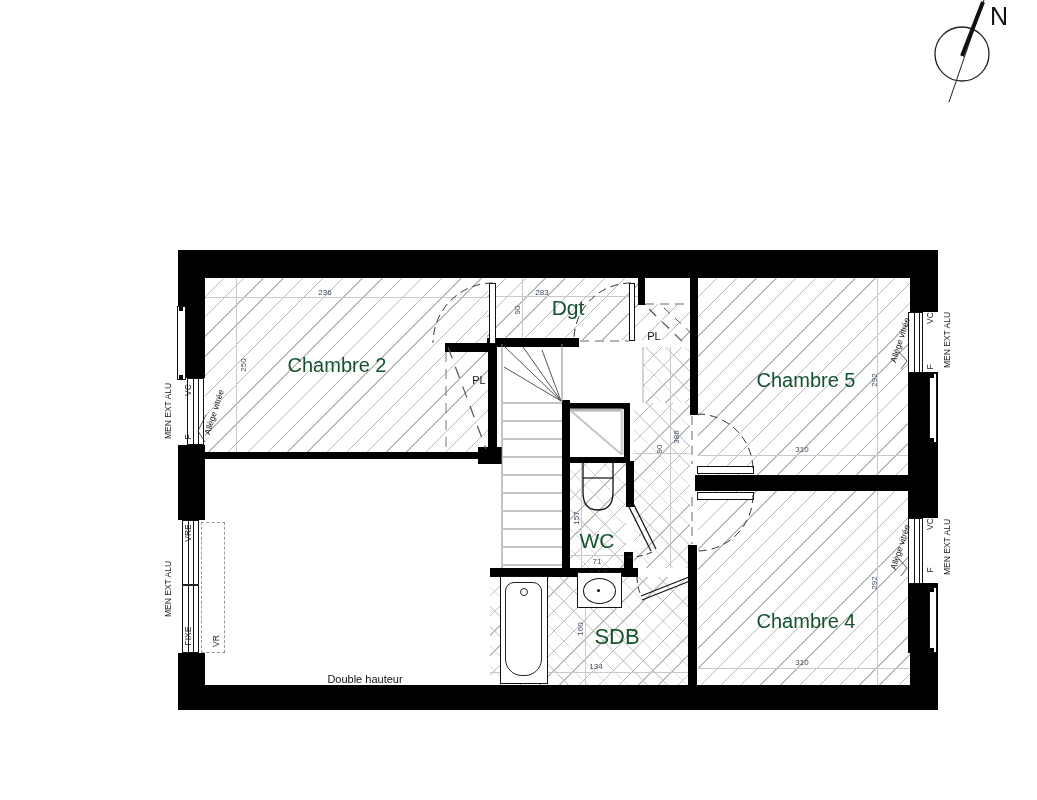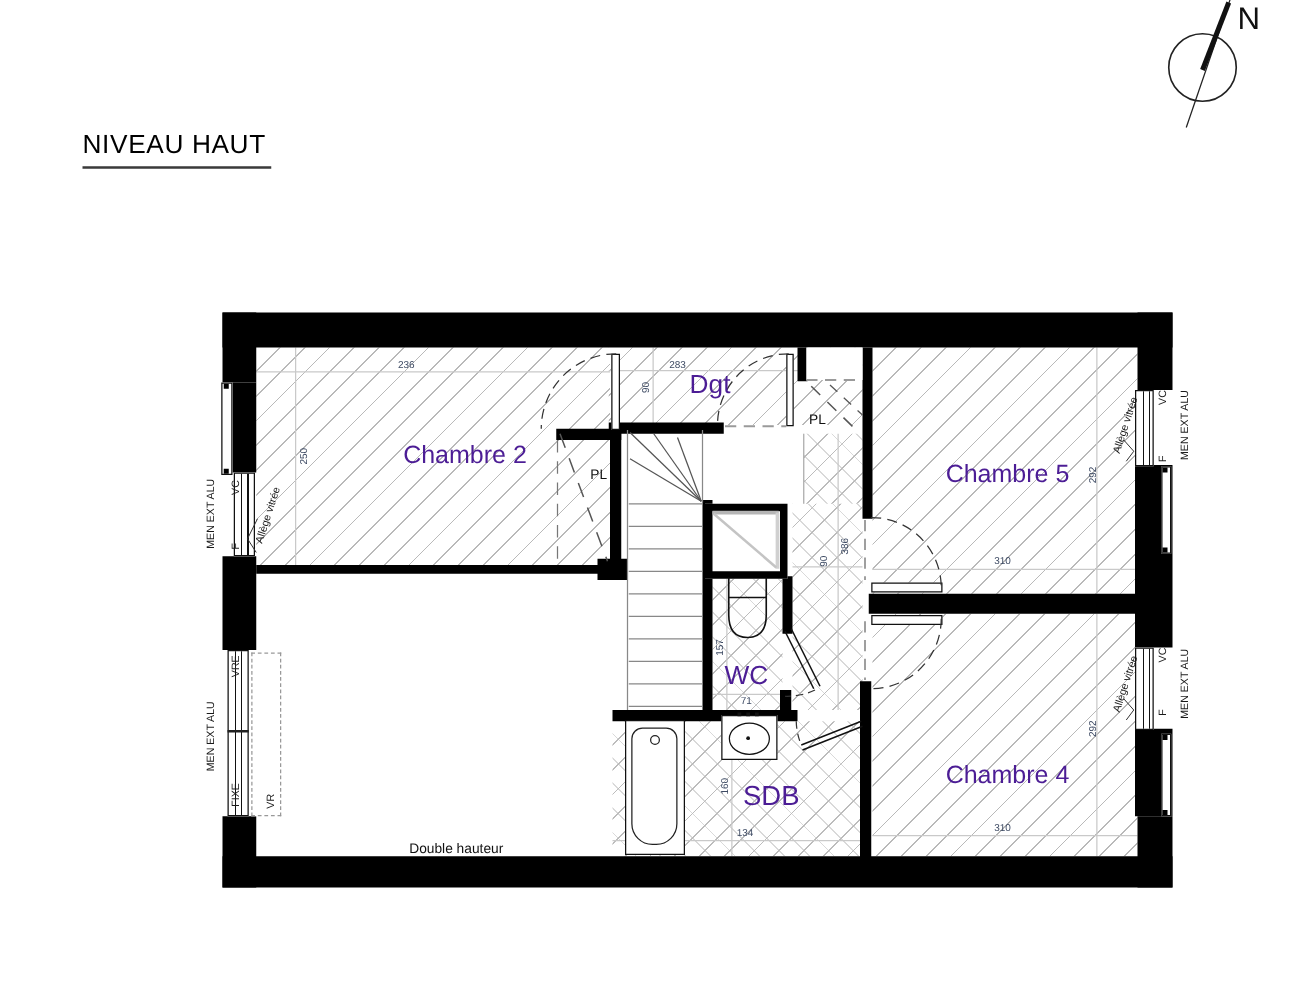--- a/index.html
+++ b/index.html
@@ -14,21 +14,21 @@
     background-image:repeating-linear-gradient(135deg,transparent 0 13px,#bcbcbc 13px 14px),
                      repeating-linear-gradient(45deg,transparent 0 13px,#d9d9d9 13px 14px);}
   .dimline{position:absolute;background:#c9c9c9;z-index:12;}
   .leaf{position:absolute;background:#fff;border:1px solid #111;z-index:40;}
   .glaz{position:absolute;background:#fff;border:1px solid #111;z-index:40;
     background-image:linear-gradient(to right,transparent 0 5px,#111 5px 6px,transparent 6px 10px,#111 10px 11px,transparent 11px);}
   .rail{position:absolute;background:#fff;border:1px solid #111;z-index:40;}
   .sq{position:absolute;background:#000;width:4px;height:4px;z-index:41;}
   .whitebox{position:absolute;background:#fff;z-index:35;}
   .lbl{position:absolute;transform:translate(-50%,-50%);white-space:nowrap;color:#111;z-index:60;}
-  .room{font-size:20px;color:#4c1d95;}
+  .room{font-size:20px;color:#14532d;}
   .dim{font-size:8px;color:#3d4a63;}
   .win{font-size:8.5px;color:#1a1a1a;}
   .r90{transform:translate(-50%,-50%) rotate(-90deg);}
   .r72{transform:translate(-50%,-50%) rotate(-72deg);}
   #title{position:absolute;left:66px;top:104px;font-size:21px;color:#000;
          border-bottom:2px solid #3a3a3a;padding:0 4px 5px 0;z-index:60;letter-spacing:.5px;}
   #rw{position:absolute;left:564px;top:403px;width:66px;height:60px;border:6px solid #000;
       background:#fff;z-index:38;}
   #tub{position:absolute;left:500px;top:576px;width:48px;height:108px;border:1.5px solid #111;
        background:#fff;z-index:36;}
@@ -41,21 +41,20 @@
   #sink .f1,#sink .f2,#sink .f3{position:absolute;top:-3px;width:3px;height:3px;background:#111;}
   #sink .f1{left:12px}#sink .f2{left:19px}#sink .f3{left:26px}
   #vr-dash{position:absolute;left:201px;top:522px;width:24px;height:131px;border:1px dashed #999;z-index:39;background:#fff;}
   svg.overlay{position:absolute;left:0;top:0;z-index:45;pointer-events:none;}
 </style>
 </head>
 <body>
 
 <div id="canvas">
 
-  <div id="title">NIVEAU HAUT</div>
 
   <div class="hatch" style="left:205px;top:278px;width:283px;height:174px;"></div>
   <div class="hatch" style="left:487px;top:278px;width:203px;height:62px;"></div>
   <div class="hatchx" style="left:643px;top:347px;width:47px;height:56px;"></div>
   <div class="hatchx" style="left:634px;top:403px;width:56px;height:165px;"></div>
   <div class="hatch" style="left:698px;top:278px;width:212px;height:197px;"></div>
   <div class="hatch" style="left:698px;top:491px;width:212px;height:194px;"></div>
   <div class="hatchx" style="left:570px;top:461px;width:56px;height:107px;"></div>
   <div class="hatchx" style="left:490px;top:577px;width:198px;height:108px;"></div>
 
@@ -189,21 +188,21 @@
 
     <polyline points="206,415 198,431 205,442" fill="none" stroke="#333" stroke-width="0.8"></polyline>
     <polyline points="899,352 907,361 901,369" fill="none" stroke="#333" stroke-width="0.8"></polyline>
     <polyline points="899,559 907,568 901,576" fill="none" stroke="#333" stroke-width="0.8"></polyline>
 
     <circle cx="962" cy="54" r="27" fill="none" stroke="#222" stroke-width="1.3"></circle>
     <line x1="949" y1="102" x2="985" y2="-3" stroke="#222" stroke-width="1"></line>
     <line x1="962" y1="56" x2="983" y2="2" stroke="#111" stroke-width="4"></line>
   </svg>
 
-  <span class="lbl room" style="left:372px;top:365px;">Chambre 2</span>
+  <span class="lbl room" style="left:337px;top:365px;">Chambre 2</span>
   <span class="lbl room" style="left:568px;top:308px;font-size:21px;">Dgt</span>
   <span class="lbl room" style="left:806px;top:380px;">Chambre 5</span>
   <span class="lbl room" style="left:806px;top:621px;">Chambre 4</span>
   <span class="lbl room" style="left:597px;top:541px;font-size:21px;">WC</span>
   <span class="lbl room" style="left:617px;top:637px;font-size:22px;">SDB</span>
   <span class="lbl" style="left:365px;top:679px;font-size:11px;">Double hauteur</span>
   <span class="lbl" style="left:479px;top:380px;font-size:11px;">PL</span>
   <span class="lbl" style="left:654px;top:336px;font-size:11px;">PL</span>
 
   <span class="lbl dim" style="left:325px;top:292px;">236</span>

